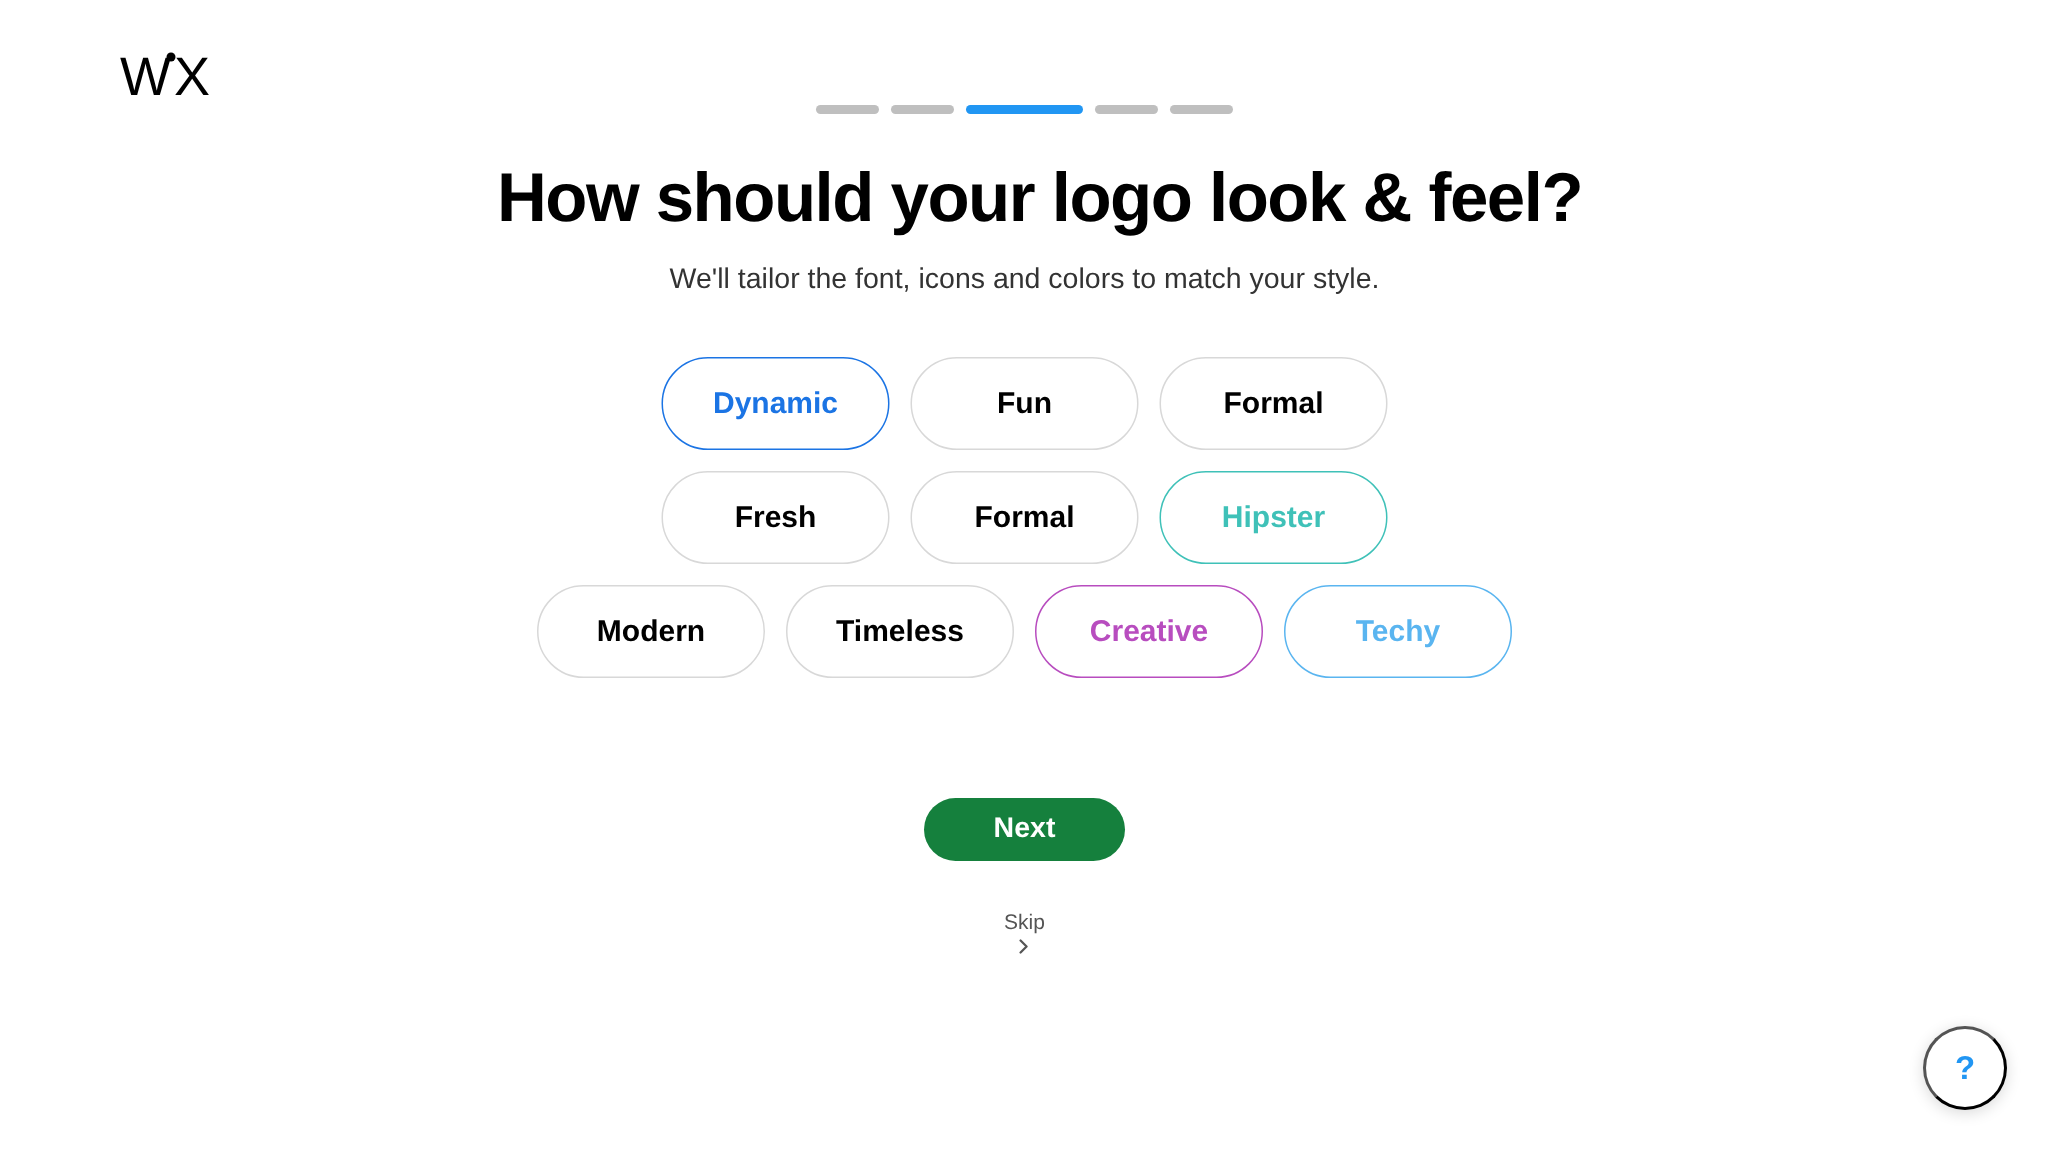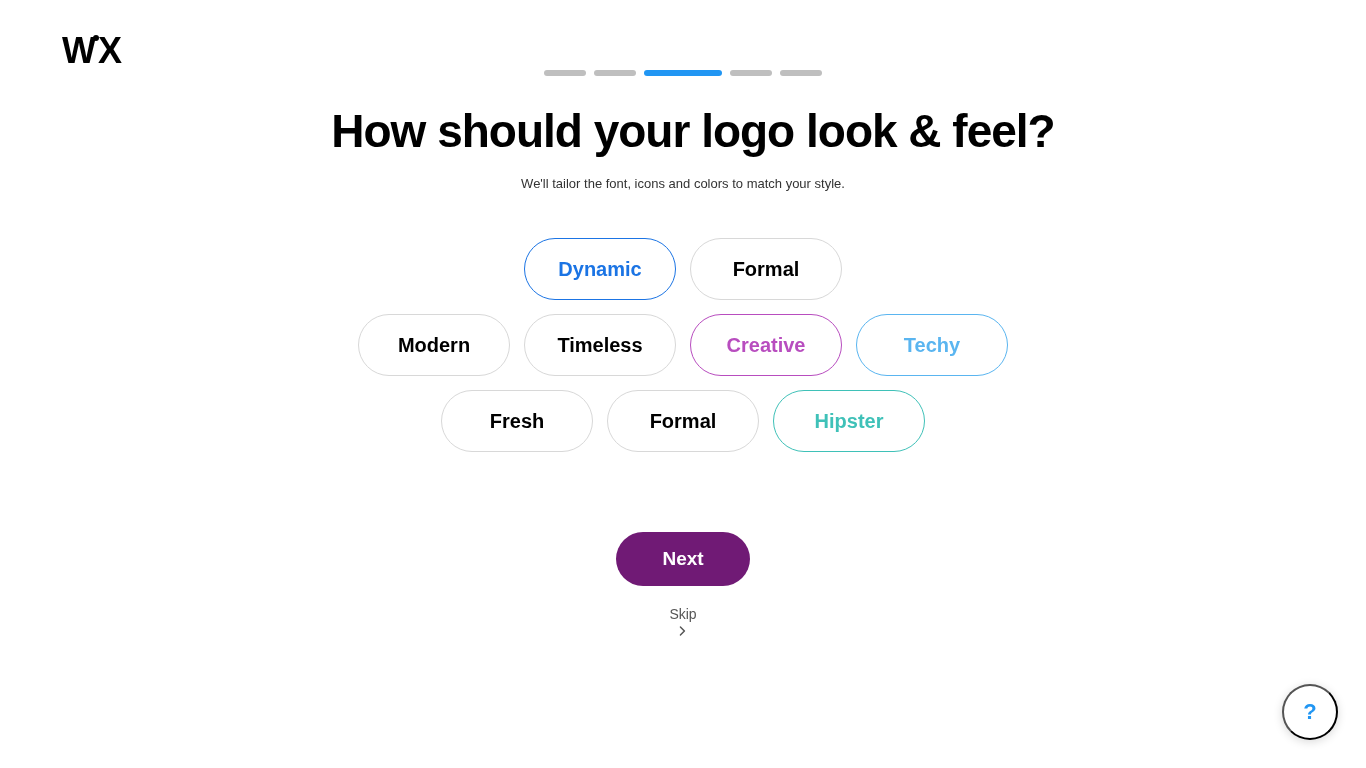--- a/index.html
+++ b/index.html
@@ -10,23 +10,23 @@
     background: #fff;
     color: #000;
     overflow: hidden;
     position: relative;
   }
 
   
   .logo {
     position: absolute;
     top: 30px;
-    left: 62px;
+    left: 80px;
     font-size: 36px;
-    font-weight: 700;
+    font-weight: 400;
     letter-spacing: -2px;
   }
   .logo .dot {
     display: inline-block;
     width: 6px; height: 6px;
     background: #000;
     border-radius: 50%;
     vertical-align: top;
     margin: 5px -1px 0 -1px;
   }
@@ -60,21 +60,21 @@
     font-size: 46px;
     font-weight: 900;
     letter-spacing: -1px;
     padding-left: 20px;
   }
   .subtitle {
     position: absolute;
     top: 176px;
     left: 0; right: 0;
     text-align: center;
-    font-size: 13px;
+    font-size: 19px;
     font-weight: 400;
     color: #333;
   }
 
   
   .tags {
     position: absolute;
     top: 238px;
     left: 0; right: 0;
     display: flex;
@@ -106,24 +106,24 @@
   .tag.c-skyblue { border-color: #5ab5f0; color: #5ab5f0; }
   .tag.c-teal    { border-color: #3fc1b8; color: #3fc1b8; }
 
   
   .next-btn {
     position: absolute;
     top: 532px;
     left: 50%;
     transform: translateX(-50%);
     width: 134px;
-    height: 54px;
+    height: 42px;
     border-radius: 27px;
     border: none;
-    background: #701a75;
+    background: #15803d;
     color: #fff;
     font-size: 19px;
     font-weight: 700;
     cursor: pointer;
   }
 
   
   .skip {
     position: absolute;
     top: 606px;
@@ -176,48 +176,51 @@
 <h1 class="title">How should your logo look &amp; feel?</h1>
 <p class="subtitle">We'll tailor the font, icons and colors to match your style.</p>
 
 <div class="tags">
 
   <div class="tag-row">
     <button class="tag c-blue">
         <span>Dynamic</span>
       </button>
     <button class="tag">
+        <span>Fun</span>
+      </button>
+    <button class="tag">
         <span>Formal</span>
+      </button>
+  </div>
+
+  <div class="tag-row">
+    <button class="tag">
+        <span>Fresh</span>
+      </button>
+    <button class="tag">
+        <span>Formal</span>
+      </button>
+    <button class="tag c-teal">
+        <span>Hipster</span>
       </button>
   </div>
 
   <div class="tag-row">
     <button class="tag">
         <span>Modern</span>
       </button>
     <button class="tag">
         <span>Timeless</span>
       </button>
     <button class="tag c-purple">
         <span>Creative</span>
       </button>
     <button class="tag c-skyblue">
         <span>Techy</span>
-      </button>
-  </div>
-
-  <div class="tag-row">
-    <button class="tag">
-        <span>Fresh</span>
-      </button>
-    <button class="tag">
-        <span>Formal</span>
-      </button>
-    <button class="tag c-teal">
-        <span>Hipster</span>
       </button>
   </div>
 
 </div>
 
 <button class="next-btn">
   <span>Next</span>
 </button>
 
 <a class="skip">

